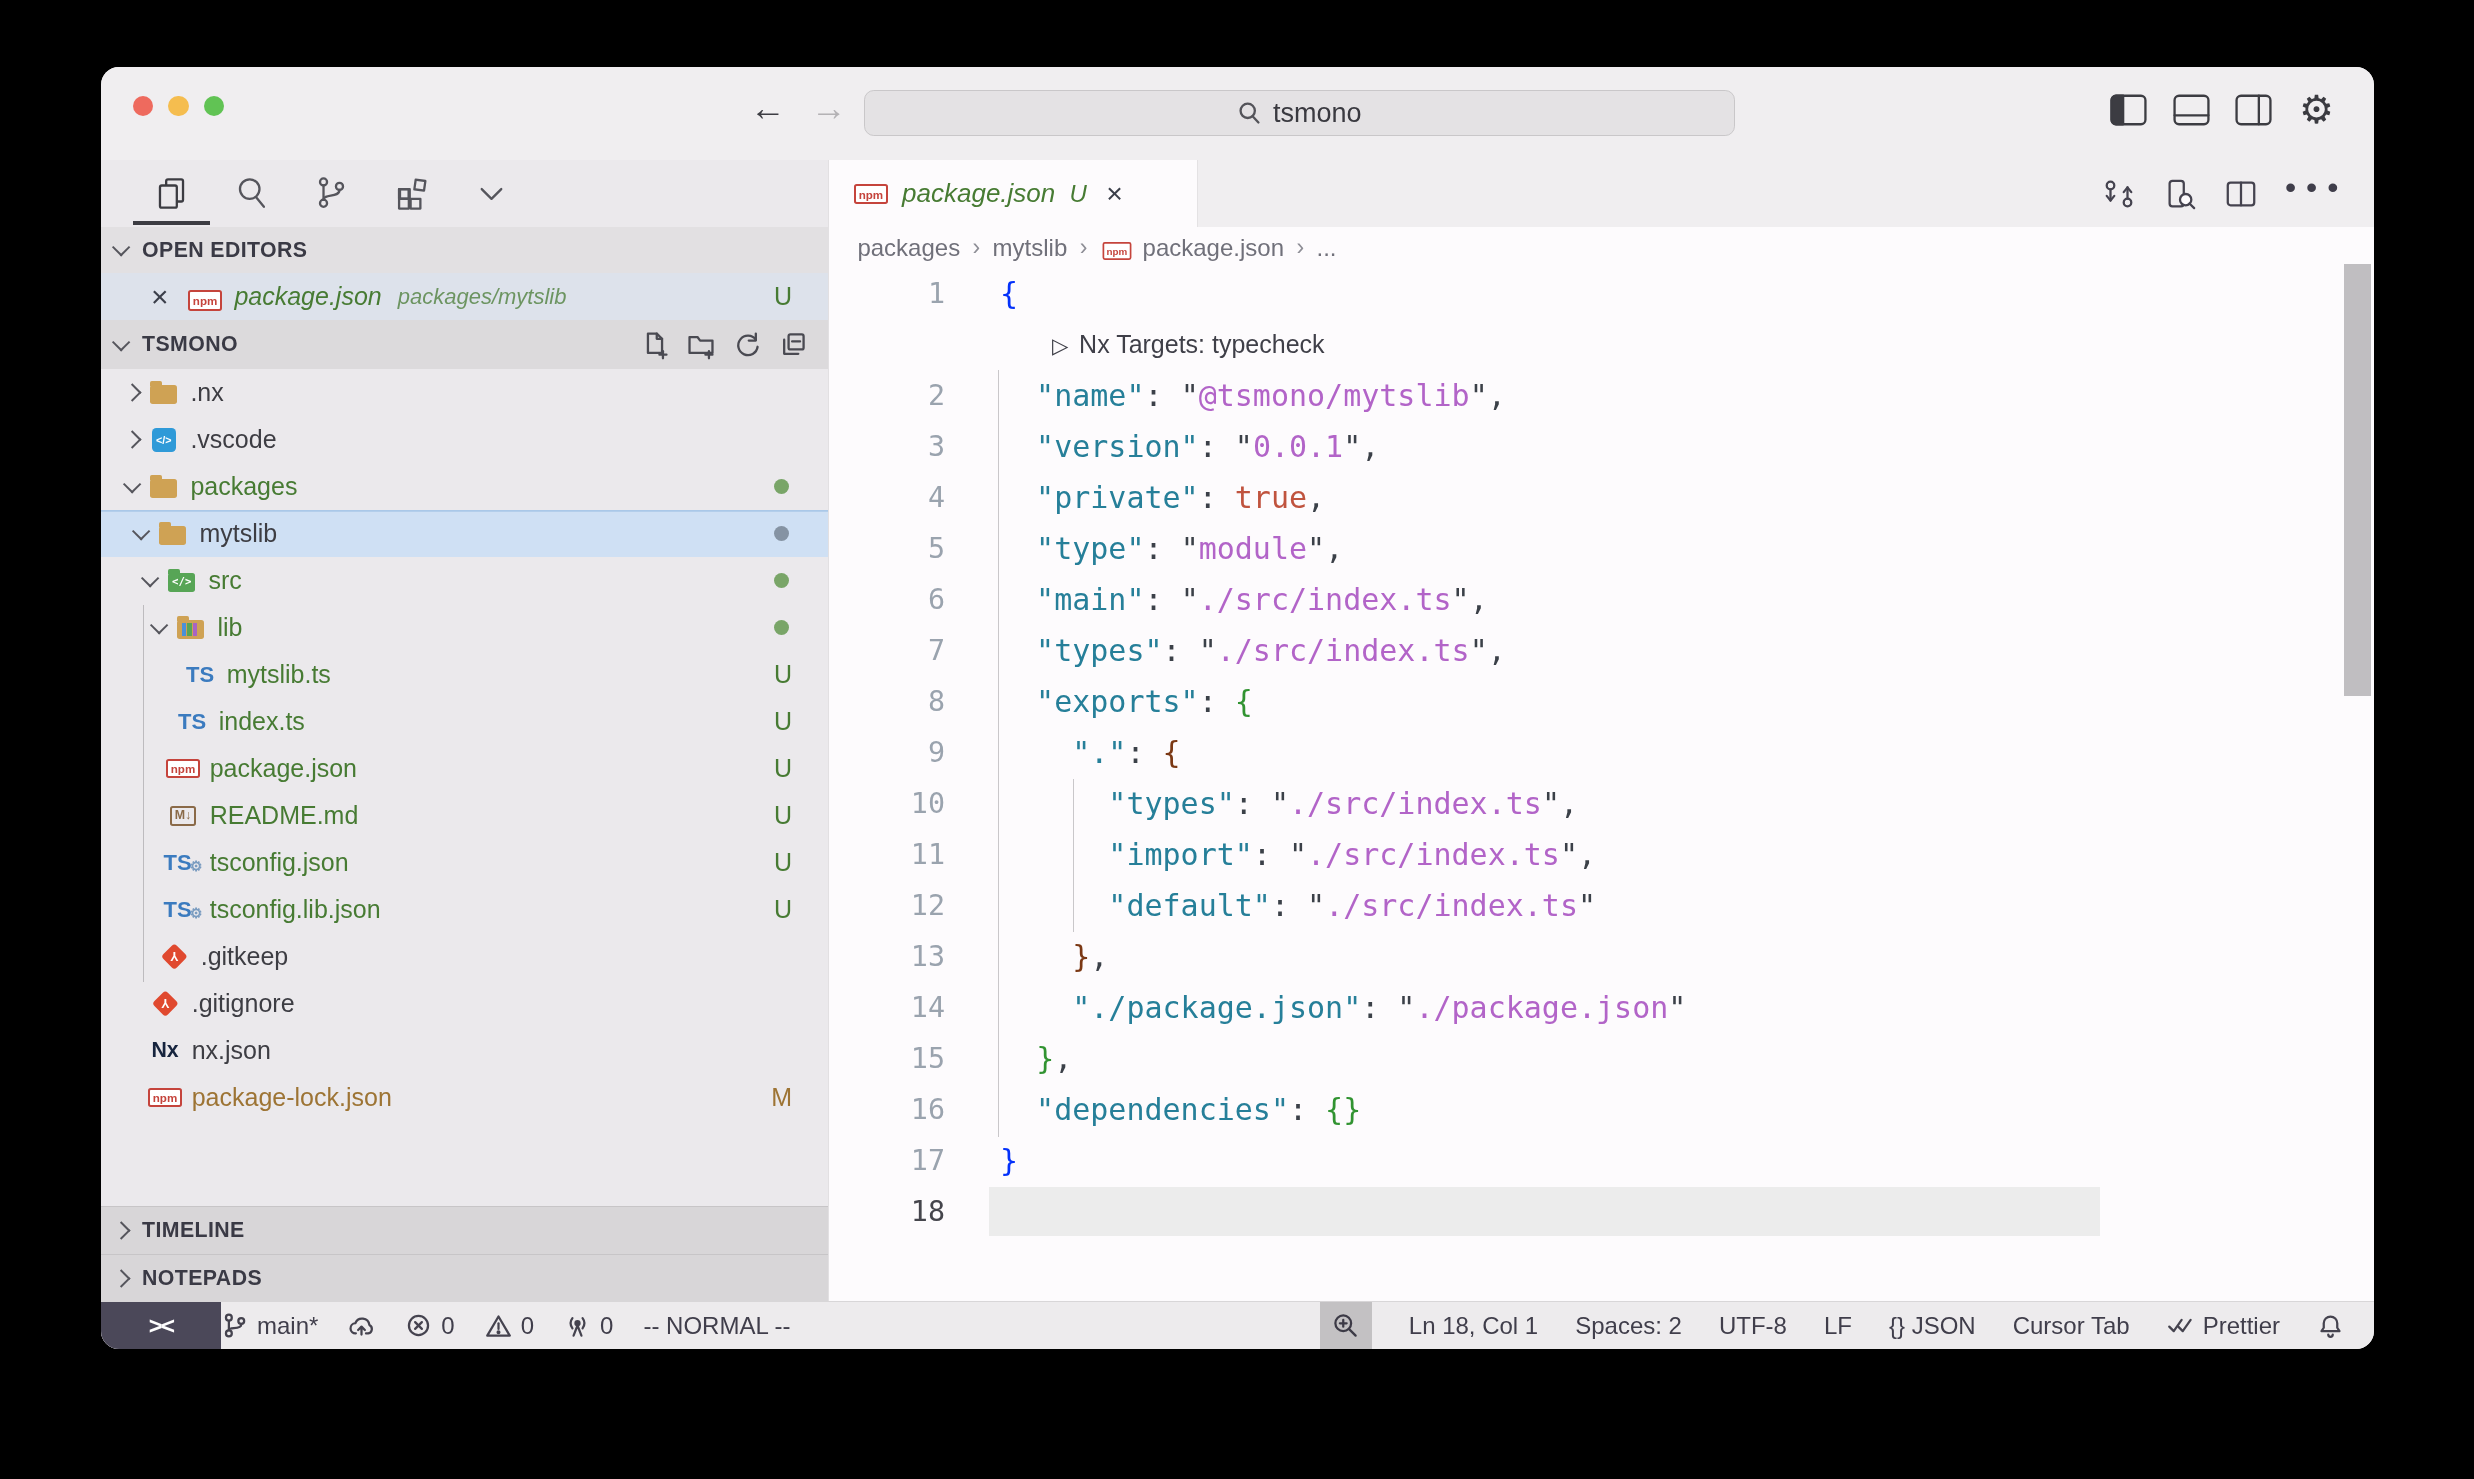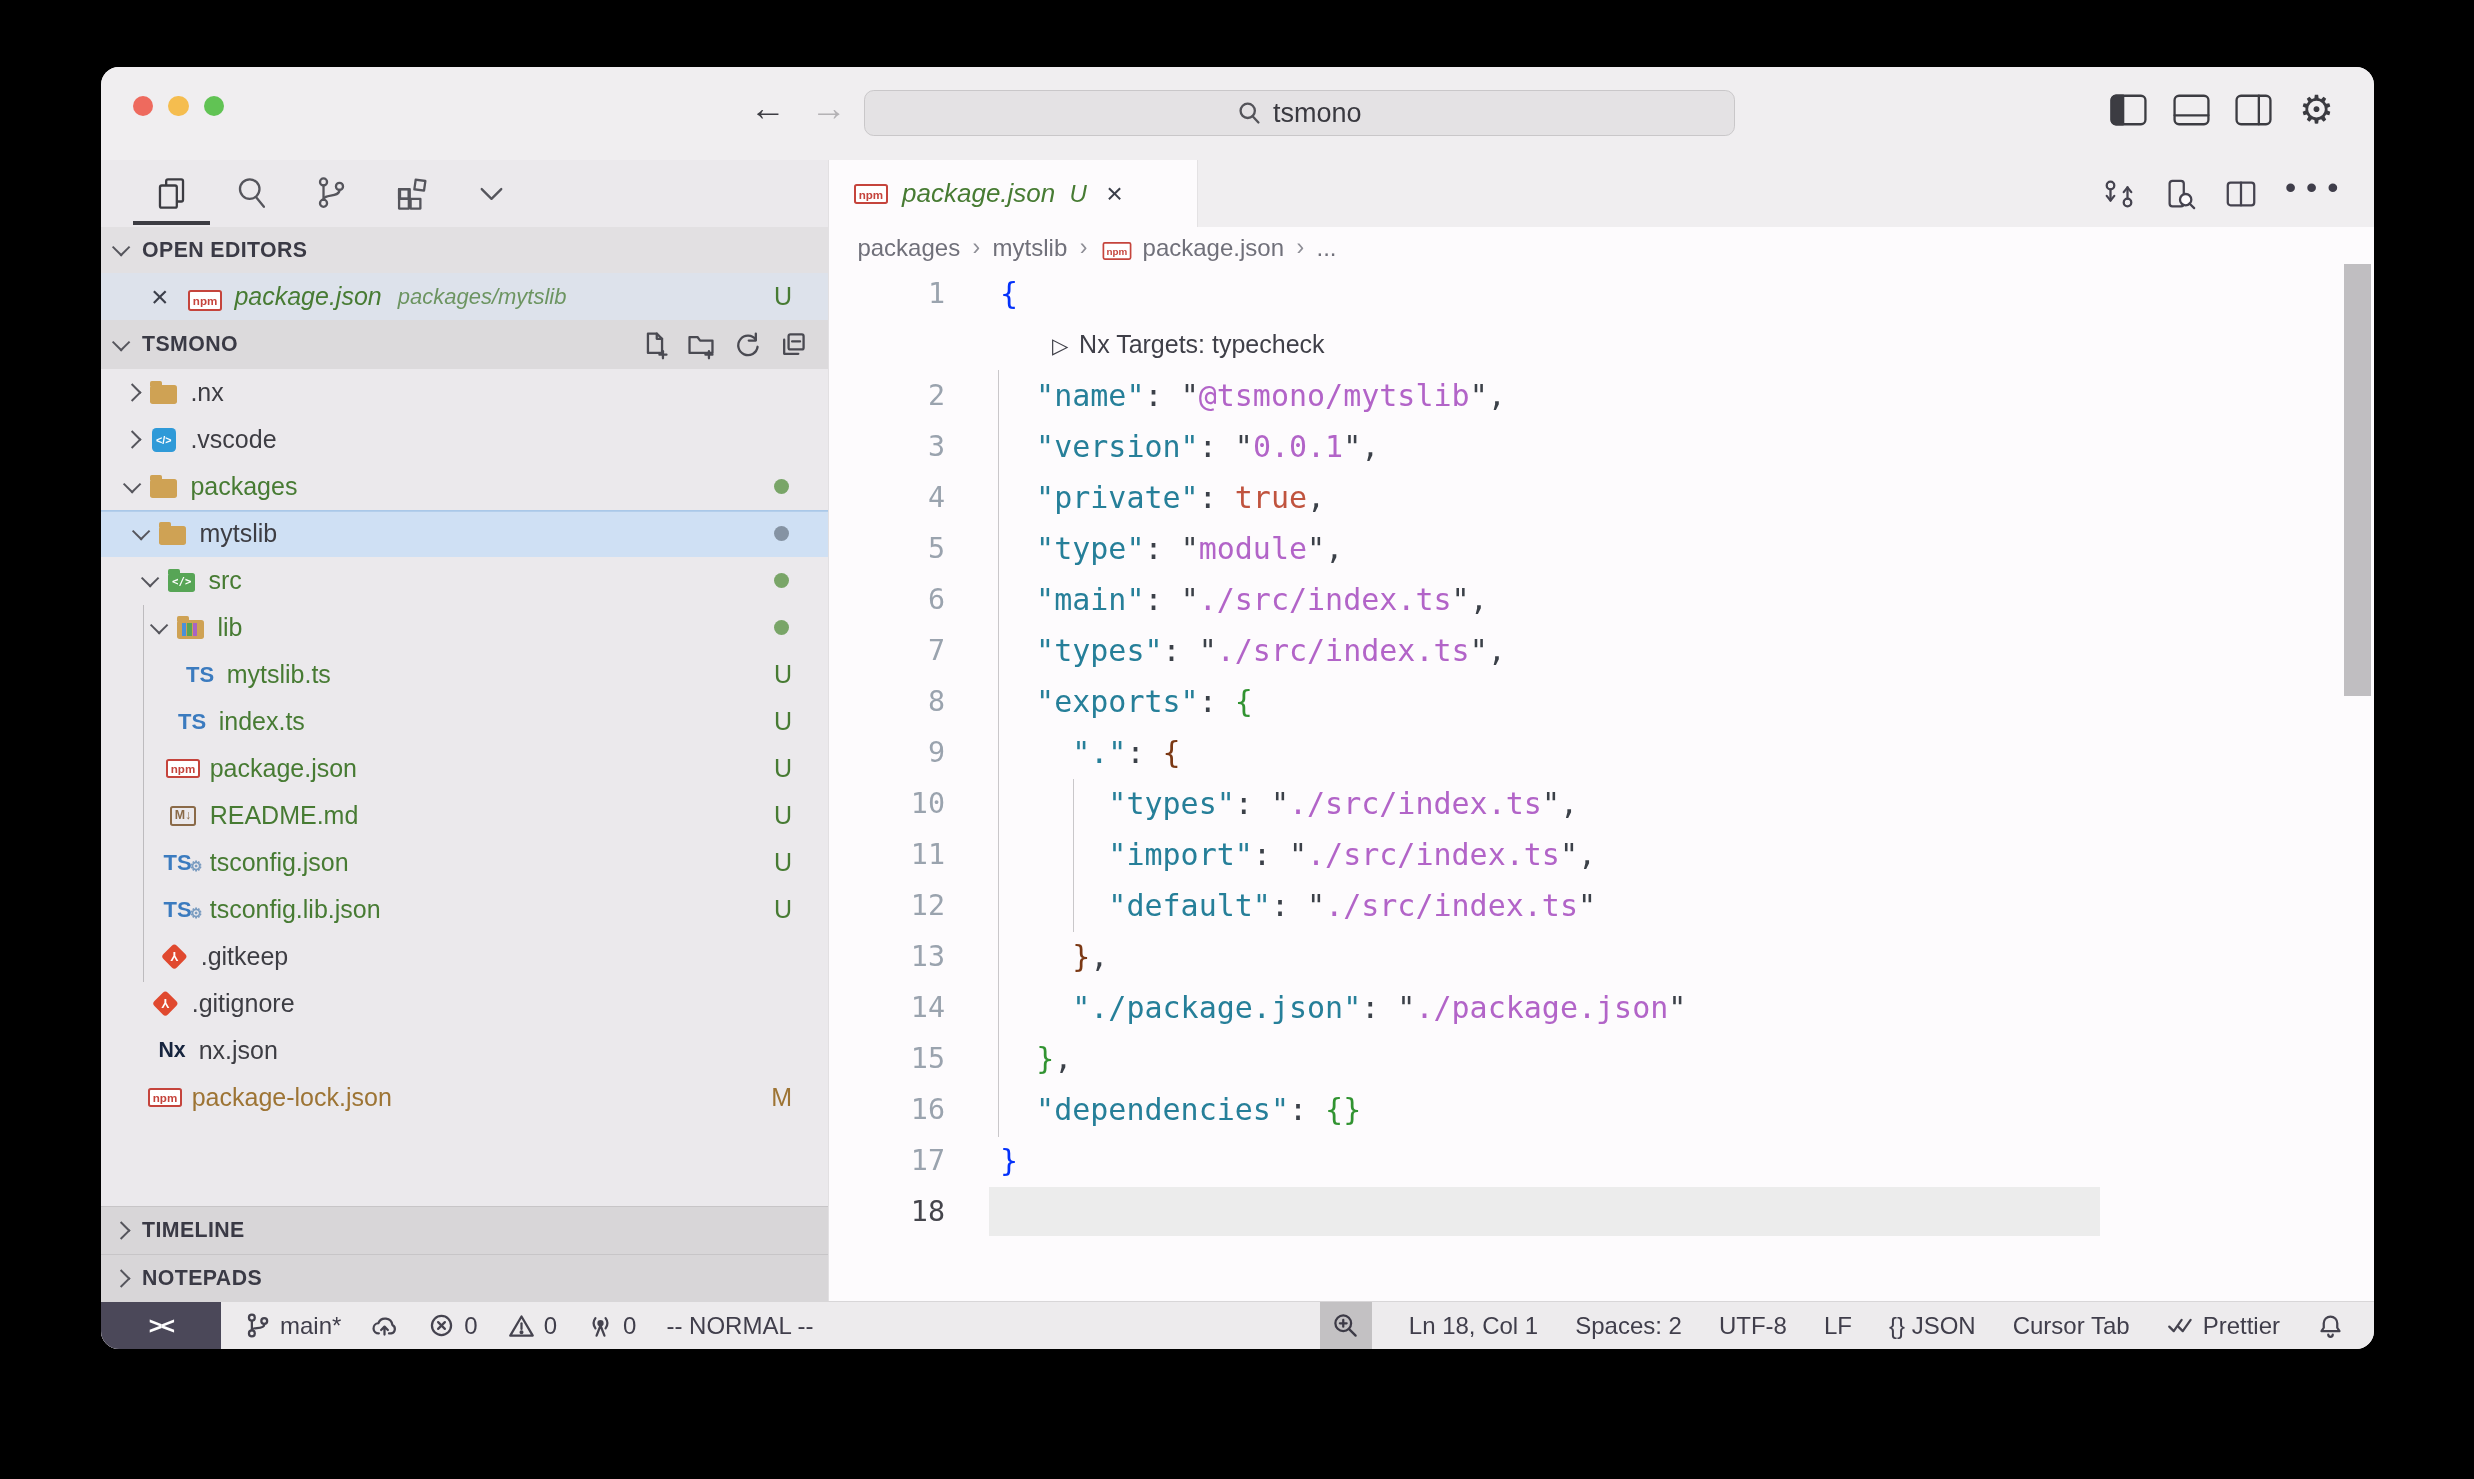--- a/index.html
+++ b/index.html
@@ -80,21 +80,21 @@
   .lensrow{height:51px;display:flex;align-items:center;}
   .lenstxt{margin-left:223px;font-family:"Liberation Sans",sans-serif;font-size:25px;color:#3f3f48;}
   .lenstxt .tri{font-size:21.3px;margin-right:10.7px;}
   .tok-key{color:#267f99}.tok-str{color:#b264c8}.tok-pun{color:#3b4048}.tok-bool{color:#c0533e}
   .tok-b1{color:#0431fa}.tok-b2{color:#319331}.tok-b3{color:#7b3814}
   .scrollthumb{position:absolute;right:2.7px;top:104px;width:27px;height:432px;background:#c0bec1;}
   
   .status{position:absolute;left:0;right:0;bottom:0;height:47px;background:#edebed;border-top:0.9px solid #d8d6d8;display:flex;align-items:center;font-size:24px;color:#403e4b;}
   .remotebox{width:120px;height:100%;background:#4b4859;color:#fff;display:flex;align-items:center;justify-content:center;font-size:24px;font-weight:bold;letter-spacing:-1.8px;flex:none;}
   .sgroup{display:flex;align-items:center;gap:9px;}
-  .sleft{display:flex;align-items:center;gap:30px;padding-left:23px;}
+  .sleft{display:flex;align-items:center;gap:30px;}
   .sright{margin-left:auto;display:flex;align-items:center;gap:37px;padding-right:30px;}
   .zoombox{width:52px;height:47px;background:#c3c1c3;display:flex;align-items:center;justify-content:center;}
   svg.sic{fill:none;stroke:#45434f;stroke-width:2;stroke-linecap:round;stroke-linejoin:round;}
 </style>
 </head>
 <body>
 
 <div class="window">
 
   <div class="titlebar">
@@ -326,21 +326,21 @@
         </div>
         <div class="trow" style="padding-left: 25px;">
           <span class="spacer"></span>
           <span class="icobox">
             <span class="ic-git">
               <span>Y</span>
             </span>
           </span>
           <span class="st-default">.gitignore</span>
         </div>
-        <div class="trow" style="padding-left: 32px;">
+        <div class="trow" style="padding-left: 25px;">
           <span class="spacer"></span>
           <span class="icobox">
             <span class="ic-nx">Nx</span>
           </span>
           <span class="st-default">nx.json</span>
         </div>
         <div class="trow" style="padding-left: 25px;">
           <span class="spacer"></span>
           <span class="icobox">
             <span class="ic-npm">npm</span>

